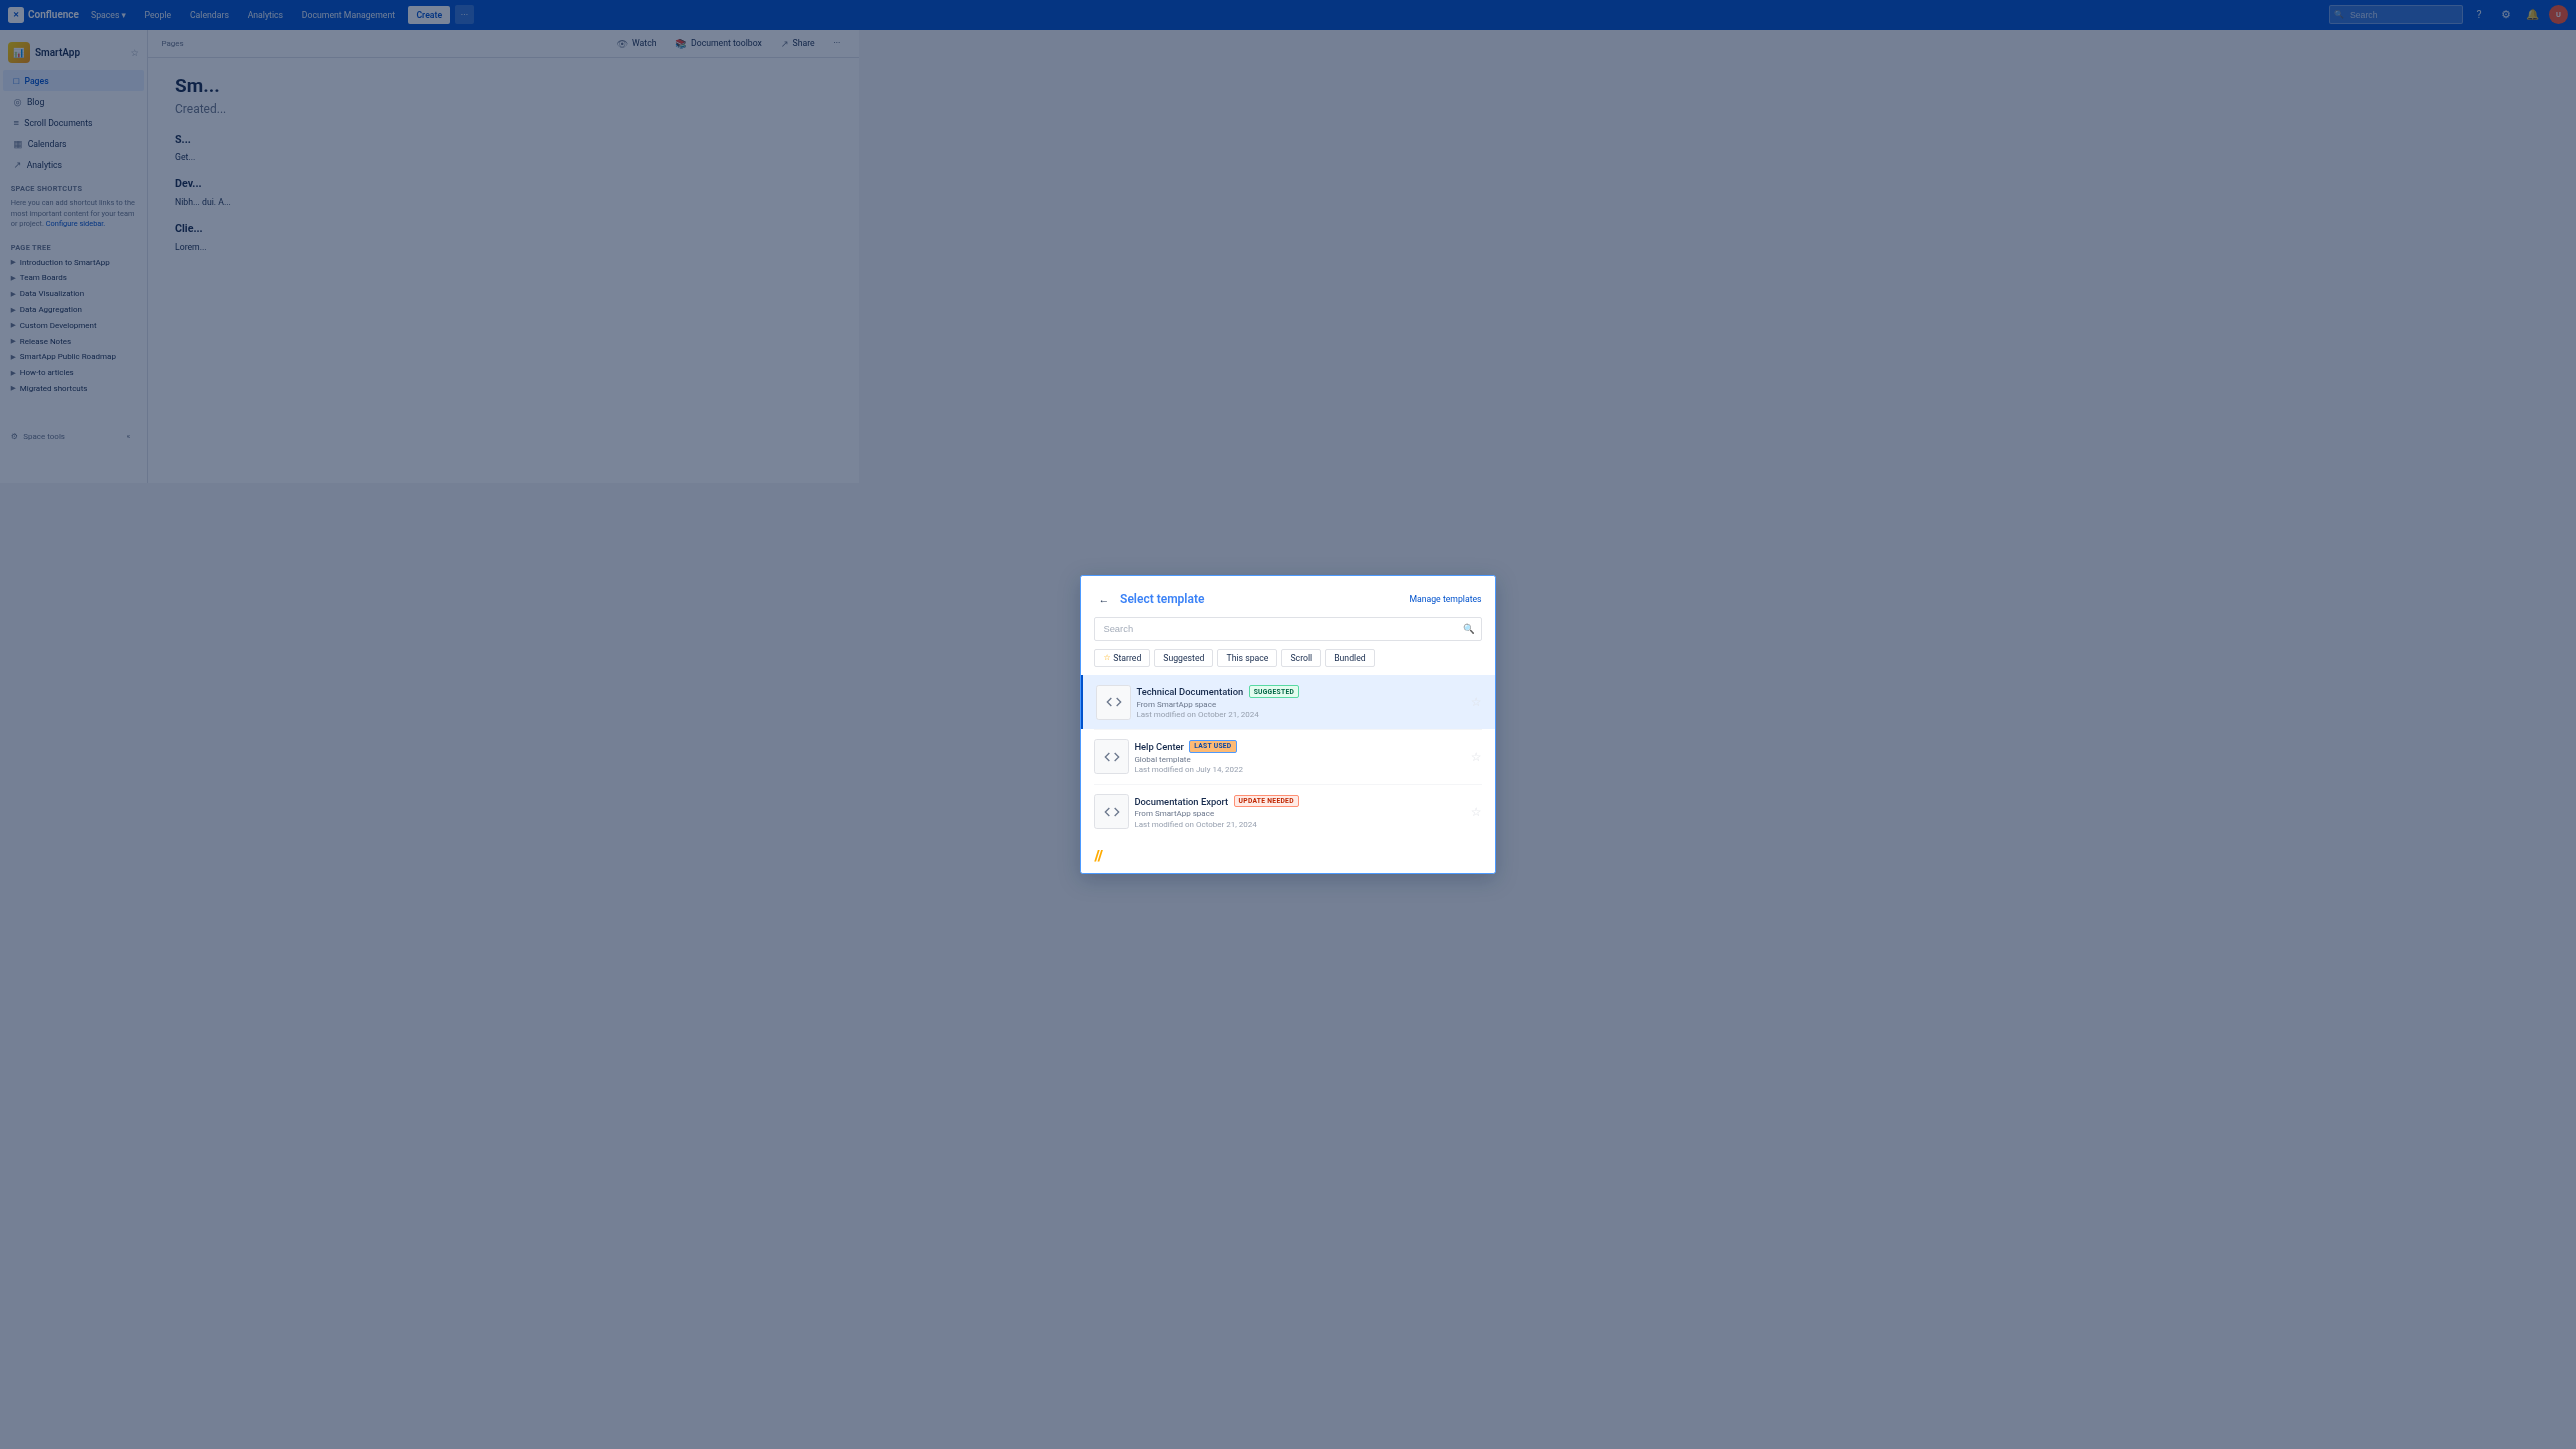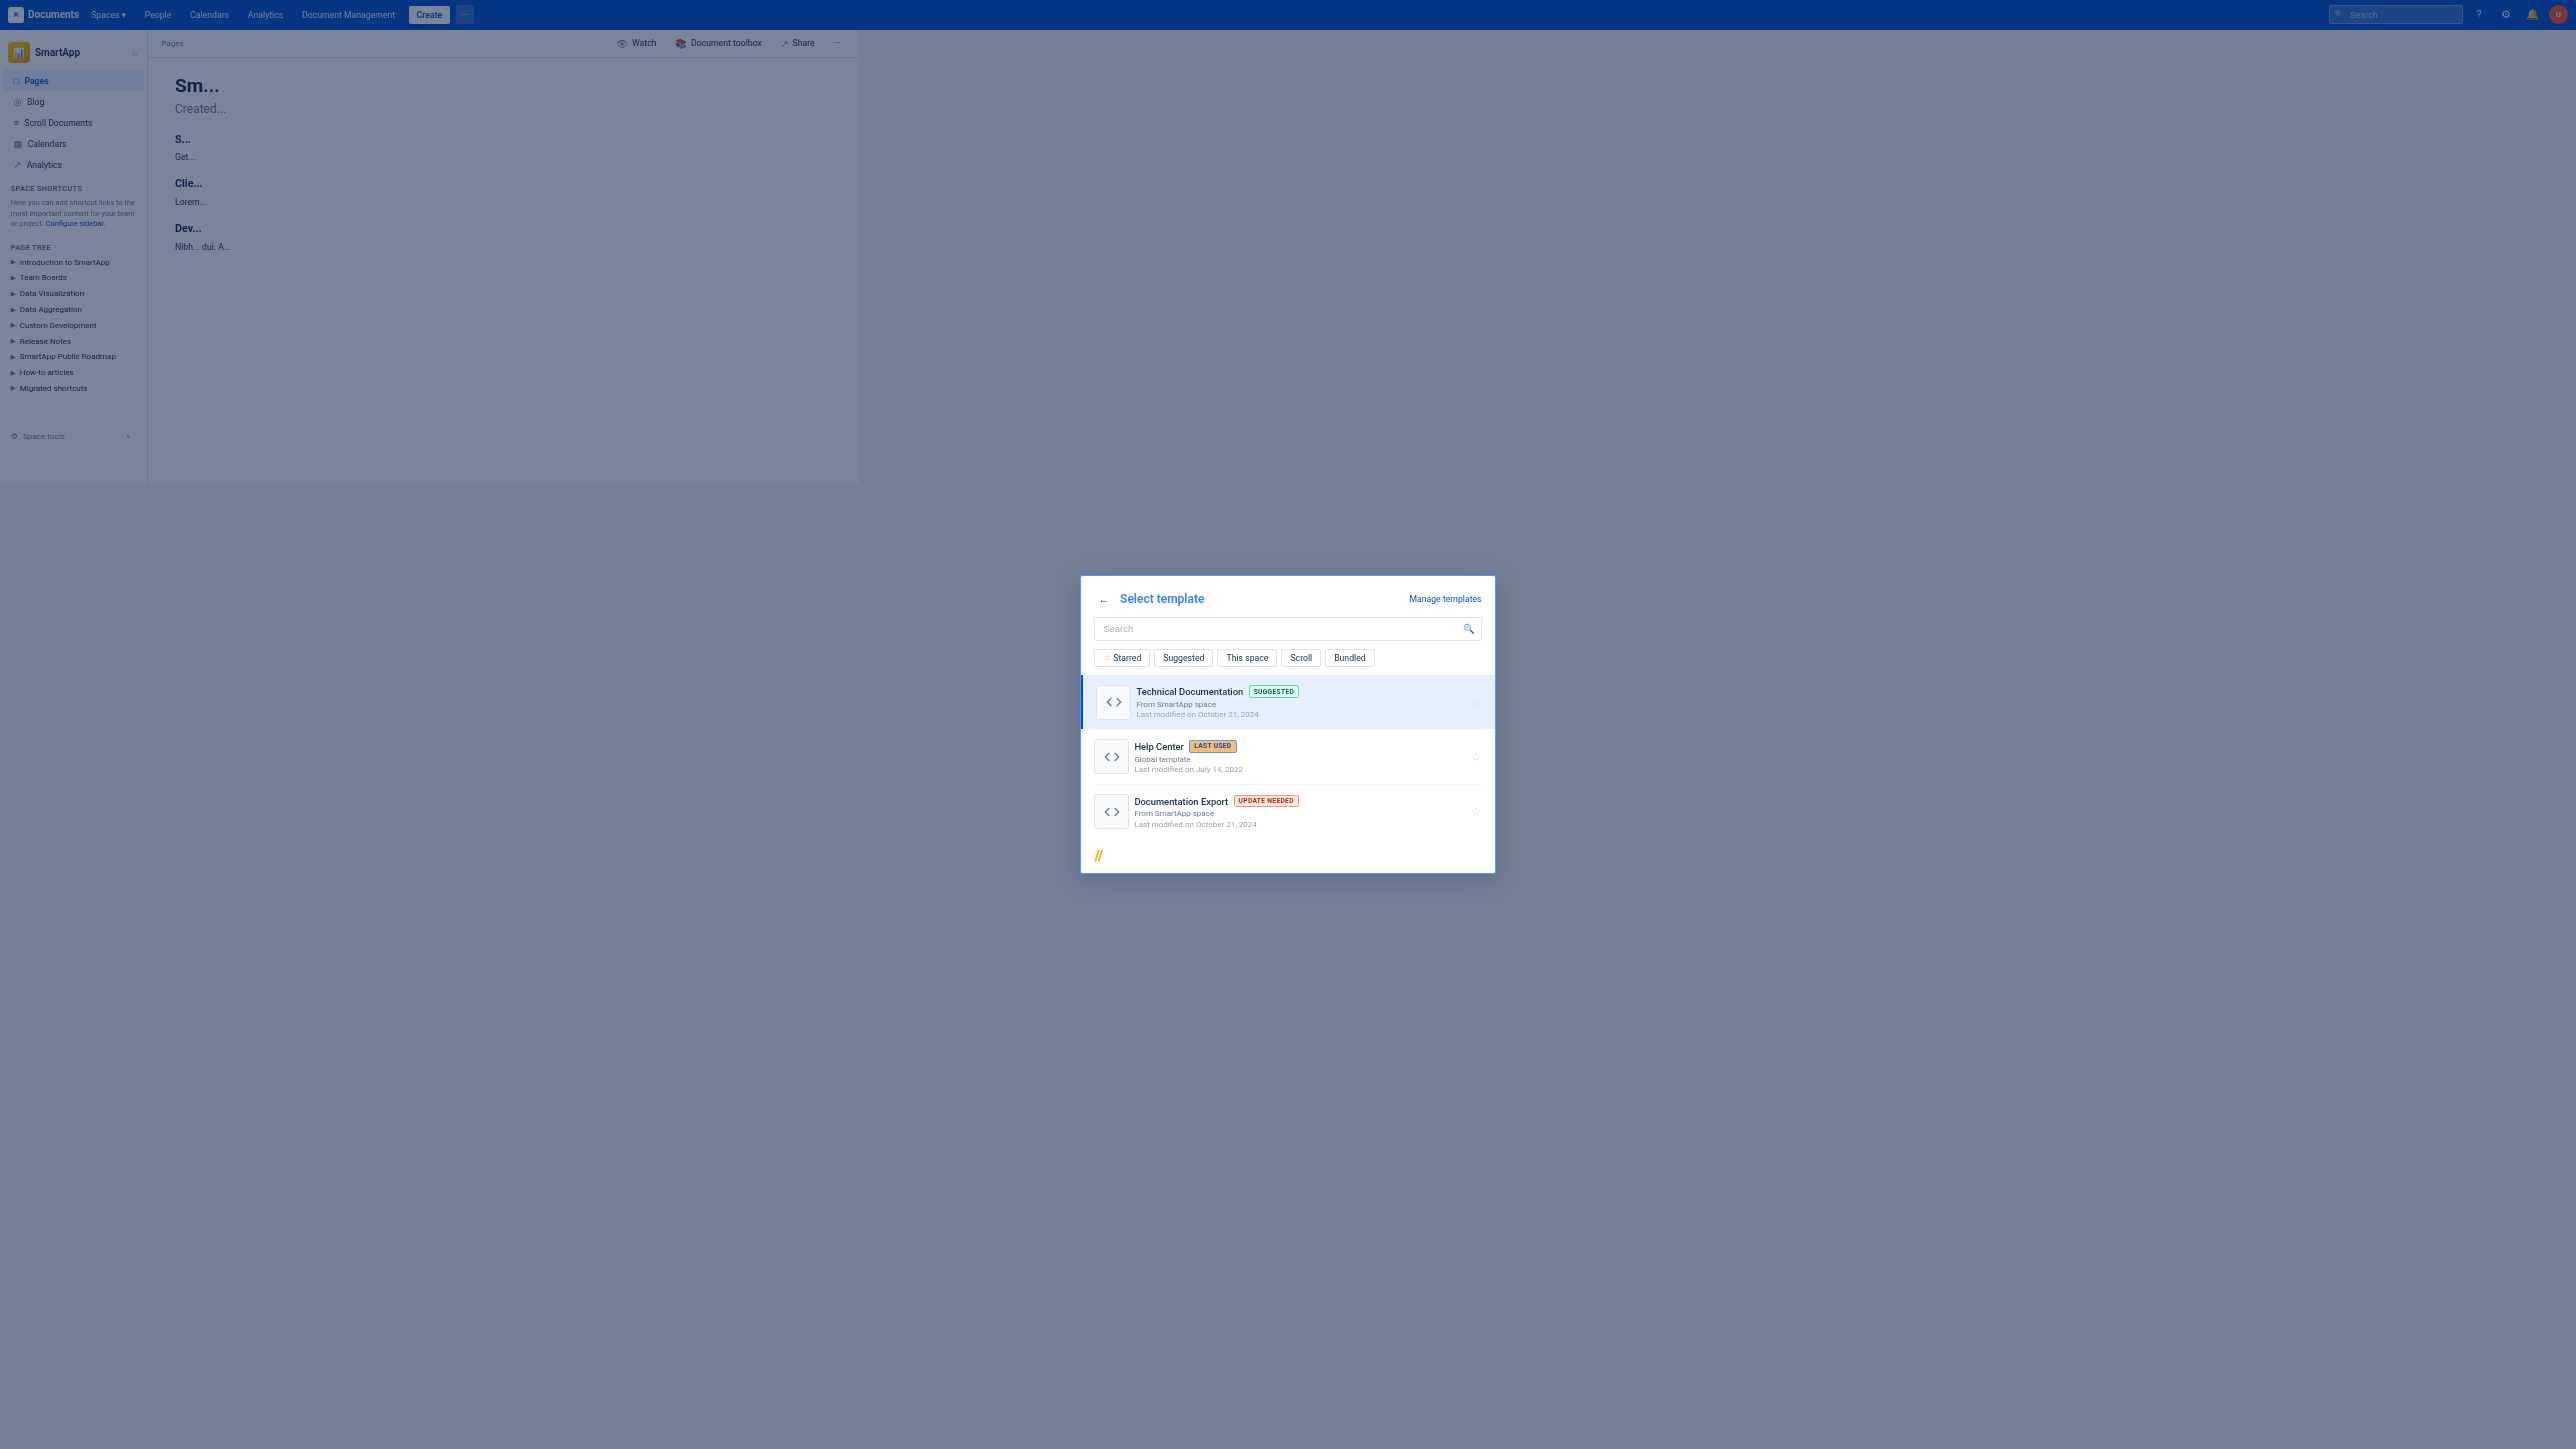--- a/index.html
+++ b/index.html
@@ -411,21 +411,21 @@
       color: #00b8d9;
     }
     .modal-footer-logo span { color: #ff5630; }
   </style>
 </head>
 <body>
 
 <nav class="top-nav">
   <div class="nav-logo">
     <div class="nav-logo-icon">✕</div>
-    <span>Documents</span>
+    <span>Confluence</span>
   </div>
   <div class="nav-item">
     <span>Spaces</span>
     <span>▾</span>
   </div>
   <div class="nav-item">
     <span>People</span>
   </div>
   <div class="nav-item">
     <span>Calendars</span>
@@ -564,26 +564,26 @@
     <div class="page-content">
       <div class="page-title-area">
         <div class="page-title">Sm...</div>
         <div class="page-meta">Created...</div>
       </div>
       <div class="content-block">
         <div class="content-heading">S...</div>
         <div class="content-text">Get...</div>
       </div>
       <div class="content-block">
+        <div class="content-heading">Dev...</div>
+        <div class="content-text">Nibh... dui. A...</div>
+      </div>
+      <div class="content-block">
         <div class="content-heading">Clie...</div>
         <div class="content-text">Lorem...</div>
-      </div>
-      <div class="content-block">
-        <div class="content-heading">Dev...</div>
-        <div class="content-text">Nibh... dui. A...</div>
       </div>
     </div>
   </main>
 </div>
 
 <div class="overlay">
   <div class="modal">
 
     <div class="modal-header">
       <div class="modal-back-btn">←</div>

